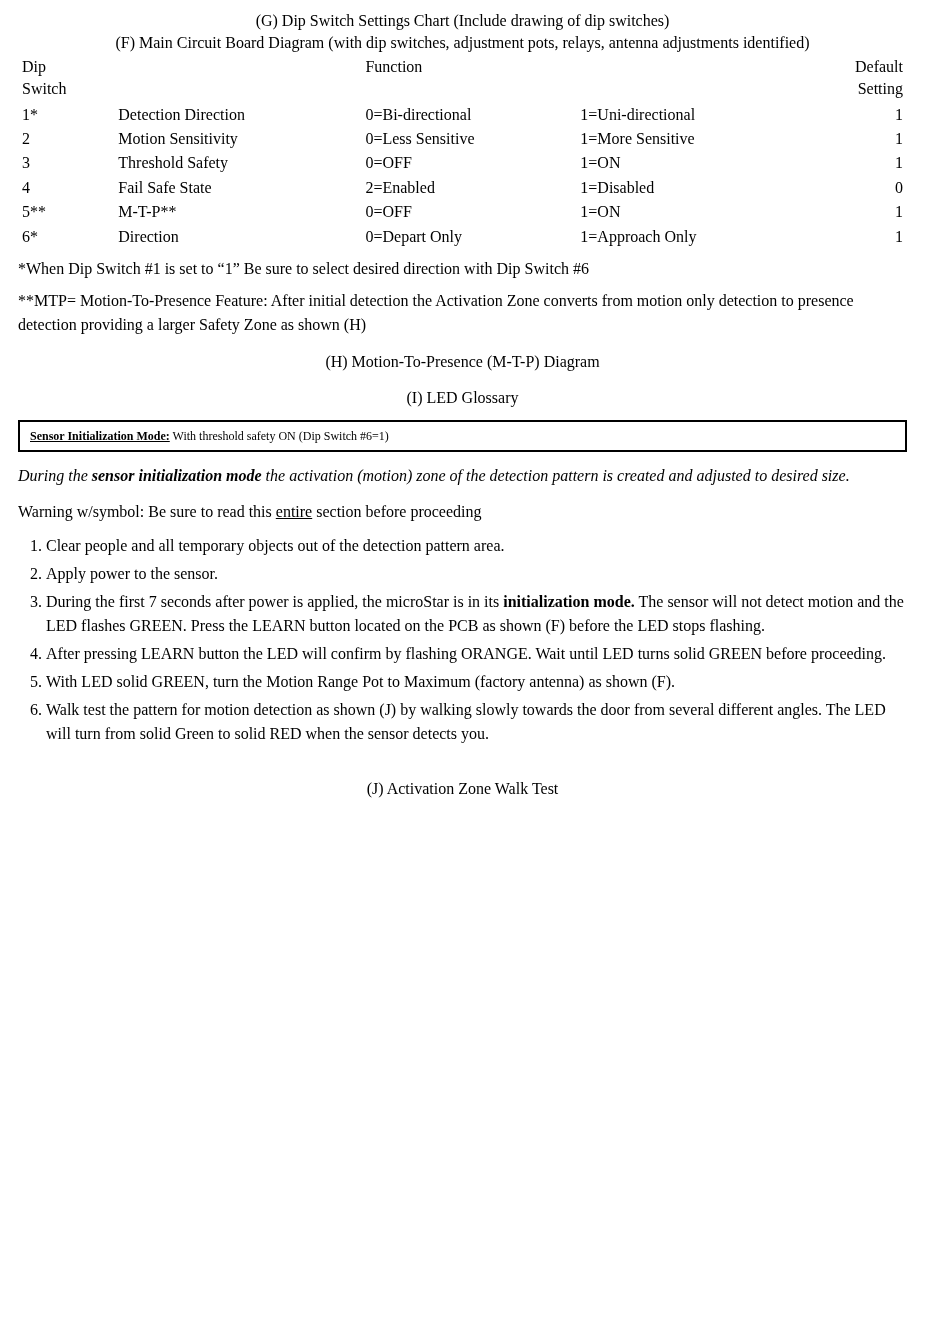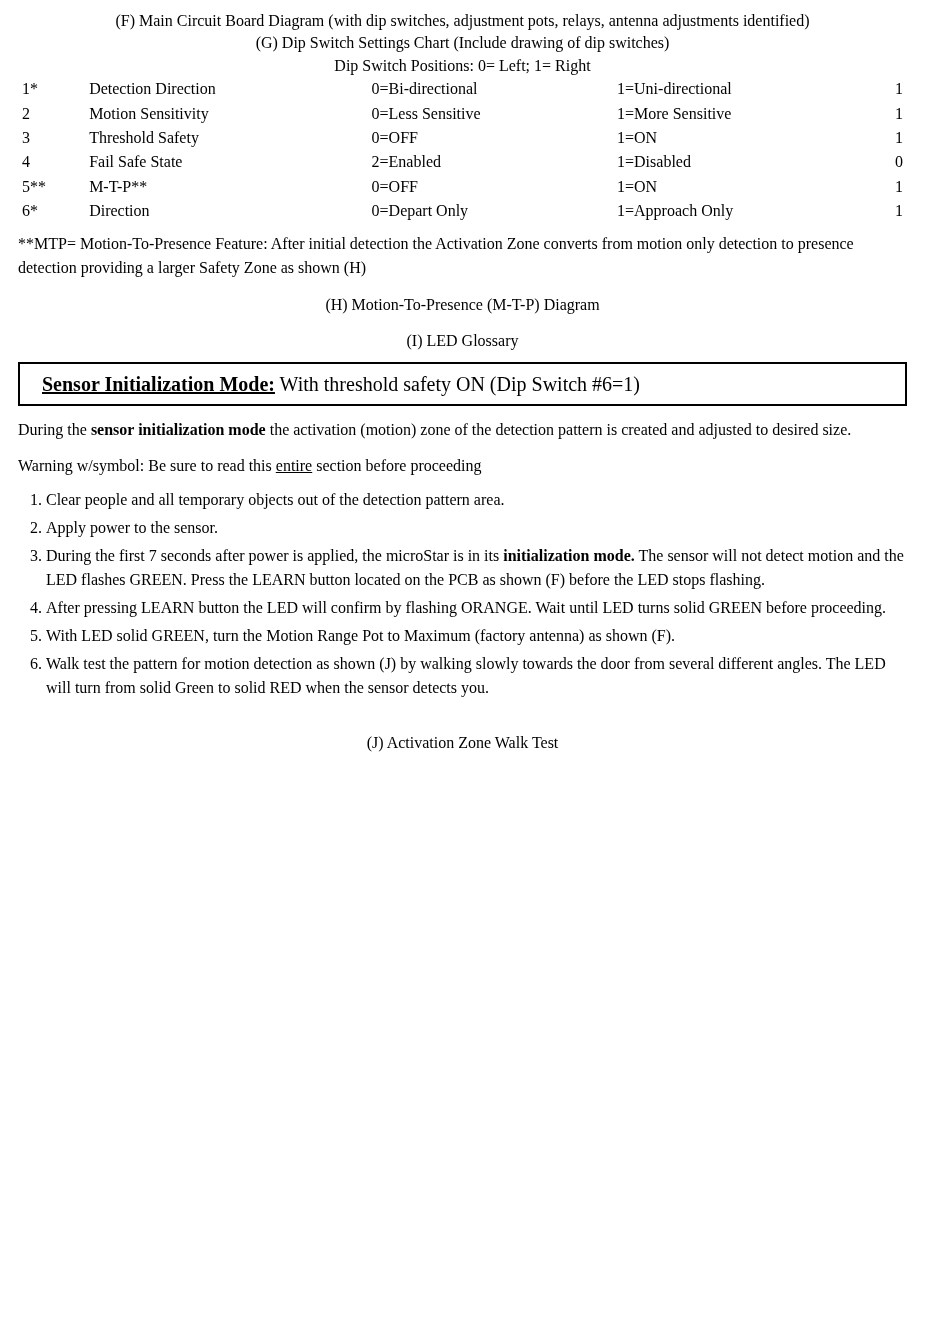--- a/index.html
+++ b/index.html
@@ -51,33 +51,34 @@
       line-height: 1.5;
     }
 
     .diagram-label {
       text-align: center;
       margin: 14px 0 6px 0;
     }
 
     .sensor-init-box {
       border: 2px solid #000;
-      padding: 6px 22px;
+      padding: 6px 10px;
       margin: 10px 0;
-      font-size: 20px;
+      font-size: 12px;
     }
 
     .sensor-init-box strong {
       font-weight: bold;
       text-decoration: underline;
     }
 
     .body-paragraph {
       margin: 12px 0;
       line-height: 1.5;
+      font-style: italic;
     }
 
     .warning-paragraph {
       margin: 10px 0;
       line-height: 1.5;
     }
 
     .warning-paragraph .underline {
       text-decoration: underline;
     }
@@ -98,27 +99,33 @@
 
     .bottom-label {
       text-align: center;
       margin-top: 32px;
     }
   </style>
 </head>
 <body>
 
 <div>
+  <p class="center">(G) Dip Switch Settings Chart (Include drawing of dip switches)</p>
   <p class="center">(F)  Main Circuit Board Diagram (with dip switches, adjustment pots, relays, antenna adjustments identified)</p>
-  <p class="center">(G) Dip Switch Settings Chart (Include drawing of dip switches)</p>
-  <p class="center">Dip Switch Positions:  0= Left; 1= Right</p>
 </div>
 
 <table class="dip-table">
   <tbody>
+    <tr class="header-row">
+      <td>Dip<br>Switch</td>
+      <td></td>
+      <td>Function</td>
+      <td></td>
+      <td style="text-align:right;">Default<br>Setting</td>
+    </tr>
 
     <tr>
       <td>1*</td>
       <td>Detection Direction</td>
       <td>0=Bi-directional</td>
       <td>1=Uni-directional</td>
       <td style="text-align:right;">1</td>
     </tr>
 
     <tr>
@@ -157,20 +164,21 @@
       <td>6*</td>
       <td>Direction</td>
       <td>0=Depart Only</td>
       <td>1=Approach Only</td>
       <td style="text-align:right;">1</td>
     </tr>
   </tbody>
 </table>
 
 <div class="notes-section">
+  <p>*When Dip Switch #1 is set to “1” Be sure to select desired direction with Dip Switch #6</p>
 </div>
 
 <div class="mtp-section">
   <p>**MTP= Motion-To-Presence Feature:  After initial detection the Activation Zone converts from motion only detection to presence detection providing a larger Safety Zone as shown (H)</p>
 </div>
 
 <div class="diagram-label">
   <p>(H) Motion-To-Presence (M-T-P) Diagram</p>
 </div>
 

